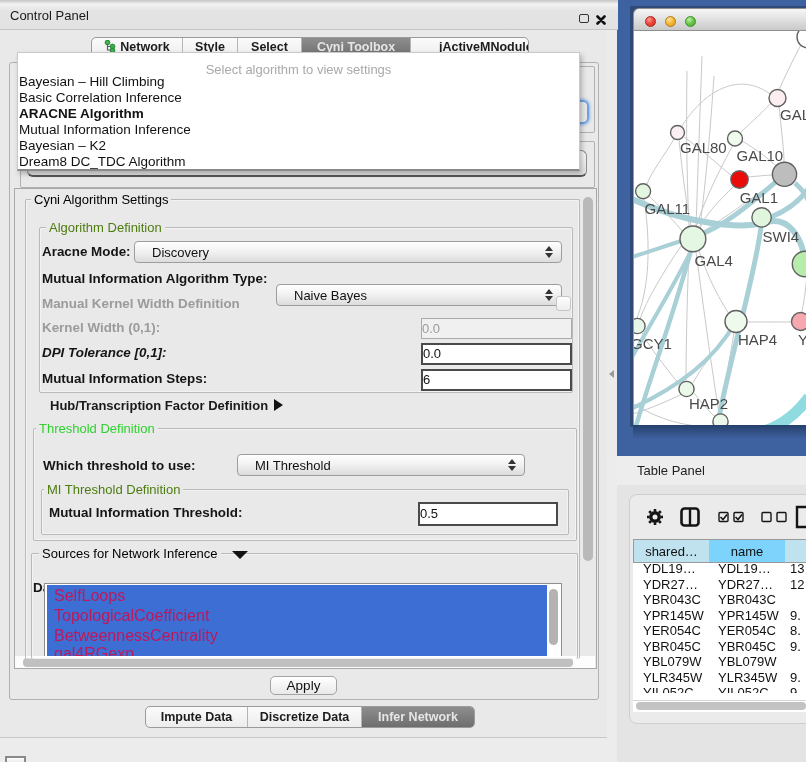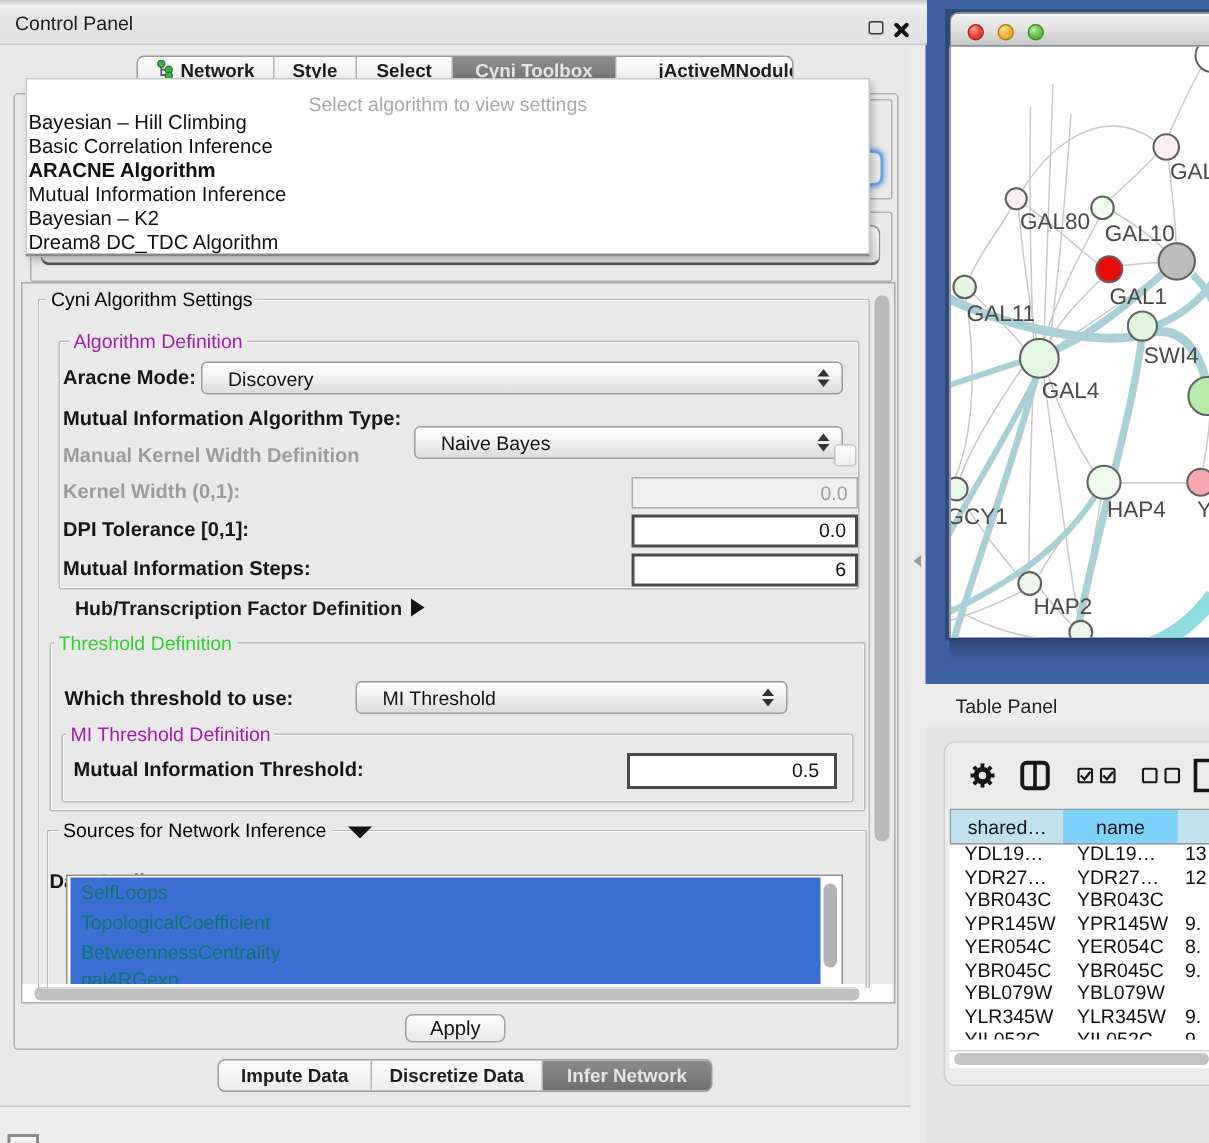--- a/index.html
+++ b/index.html
@@ -54,44 +54,44 @@
 
   
   #viewport { left:14px; top:188px; width:583px; height:481px; border:1px solid #a8a8a8; background:#e9e9e9; }
   #vscroll-thumb { left:583px; top:197px; width:10px; height:364px; background:#b9b9b9; border-radius:5px; }
   #hscroll-track { left:15px; top:656px; width:580px; height:12px; background:#fdfdfd; }
   #hscroll-thumb { left:23px; top:658px; width:550px; height:9px; background:#c0c0c0; border-radius:4px; }
 
   .group { position:absolute; border:1px solid #b9b9b9; border-radius:2px;
      box-shadow: inset 0 0 0 0.5px #fdfdfd; }
   .gtitle { position:absolute; top:-8px; font-size:13px; background:#e9e9e9; padding:0 3px; white-space:nowrap;}
-  .blue { color:#a21caf; }
+  .blue { color:#4d7c0f; }
   .green { color:#2fd22f; }
 
   .lbl { position:absolute; font-size:13.4px; font-weight:bold; color:#151515; white-space:nowrap; }
   .lbl.dis { color:#9b9b9b; }
 
   .combo { position:absolute; background:linear-gradient(#ffffff, #f2f2f2 45%, #dcdcdc);
      border:1px solid #9d9d9d; border-radius:4px; font-size:13px; color:#111; }
   .combo span.txt { position:absolute; left:17px; top:3px; }
   .combo .arr { position:absolute; right:7px; top:3px; width:9px; }
   .arr b { display:block; width:0; height:0; border-left:4px solid transparent; border-right:4px solid transparent; }
   .arr b.up { border-bottom:5px solid #333; margin-bottom:2px;}
   .arr b.dn { border-top:5px solid #333; }
 
   .field { position:absolute; background:#fff; border:2px solid #4a4a4a; font-size:13px;
-     color:#111; text-align:right; padding-right:6px; }
+     color:#111; text-align:left; padding-right:6px; }
   .field.dis { background:#f0f0f0; border:1px solid #ababab; color:#9b9b9b; }
 
   #mkwd-check { left:556px; top:296px; width:15px; height:15px; border:1px solid #c6c6c6;
      border-radius:3px; background:linear-gradient(#fdfdfd,#eeeeee); }
 
   #listbox { left:44px; top:583px; width:518px; height:73px; background:#fff; border:1px solid #8f8f8f; border-bottom:none; overflow:hidden;}
   #listsel { position:absolute; left:2px; top:1px; width:500px; height:80px; background:#3d6ed3; }
-  .li { position:absolute; left:9px; color:#0f766e; font-size:13px; white-space:nowrap;}
+  .li { position:absolute; left:9px; color:#be185d; font-size:16px; white-space:nowrap;}
   #list-thumb { position:absolute; left:504px; top:5px; width:9px; height:56px; background:#b3b3b3; border-radius:5px;}
 
   #apply { left:270px; top:676px; width:67px; height:19px; background:linear-gradient(#ffffff,#e9e9e9);
      border:1px solid #a3a3a3; border-radius:5px; font-size:13.5px; color:#111;
      text-align:center; line-height:17px;}
 
   
   #popup { left:17px; top:52px; width:563px; height:119px; background:#fff;
      border:1px solid #c9c9c9; border-bottom:2px solid #8a8a8a;
      box-shadow:2px 3px 5px rgba(0,0,0,0.25); }
@@ -289,21 +289,21 @@
         <b class="dn"></b>
       </span>
   </div>
 
   <div class="lbl dis" style="left:42px; top:296px;">Manual Kernel Width Definition</div>
   <div class="abs" id="mkwd-check"></div>
 
   <div class="lbl dis" style="left:42px; top:320px;">Kernel Width (0,1):</div>
   <div class="field dis" style="left:421px; top:318px; width:151px; height:21px; line-height:19px;">0.0</div>
 
-  <div class="lbl" style="left:42px; top:345px;">DPI Tolerance [0,1]:</div>
+  <div class="lbl" style="left:42px; top:345px;font-style:italic;">DPI Tolerance [0,1]:</div>
   <div class="field" style="left:421px; top:343px; width:151px; height:22px; line-height:18px;">0.0</div>
 
   <div class="lbl" style="left:42px; top:371px;">Mutual Information Steps:</div>
   <div class="field" style="left:421px; top:369px; width:151px; height:22px; line-height:18px;">6</div>
 
   <div class="abs" style="left:50px; top:398px; font-size:13px; font-weight:bold; color:#1a1a1a; white-space:nowrap;">Hub/Transcription Factor Definition</div>
   <div class="abs" style="left:274px; top:399px; width:0; height:0; border-top:6px solid transparent; border-bottom:6px solid transparent; border-left:9px solid #111;"></div>
 
   <div class="group" style="left:33px; top:428px; width:544px; height:113px;">
     <div class="gtitle green" style="left:2px;">Threshold Definition</div>

